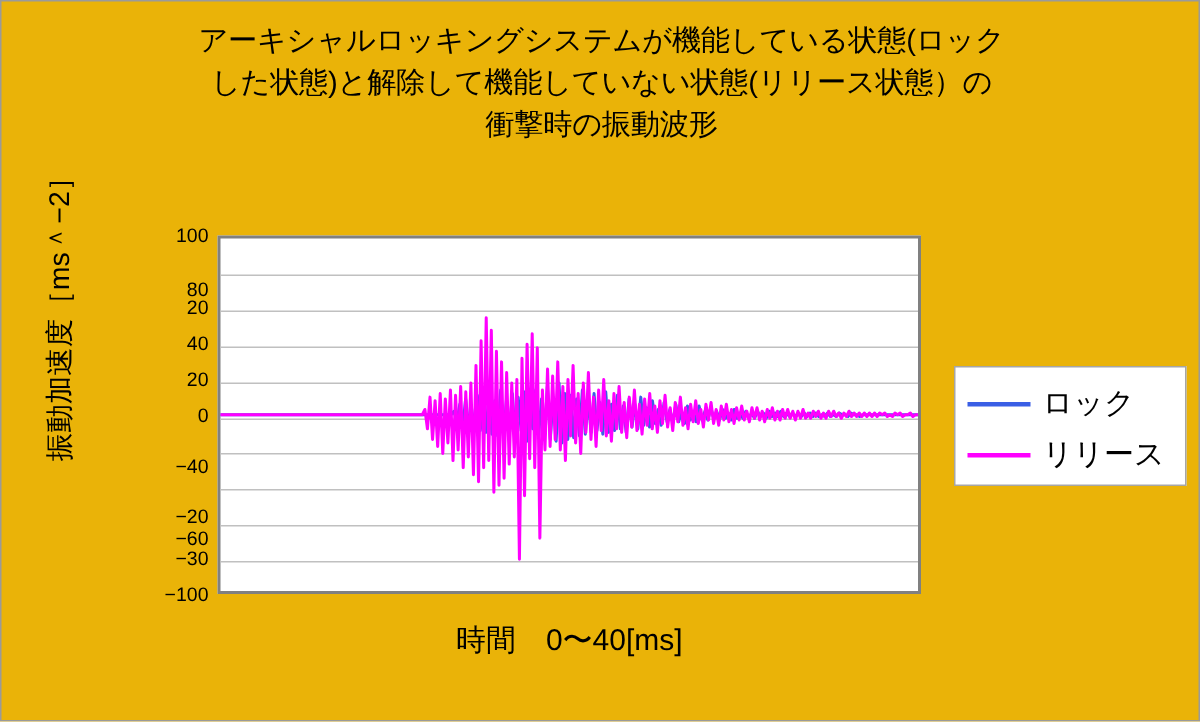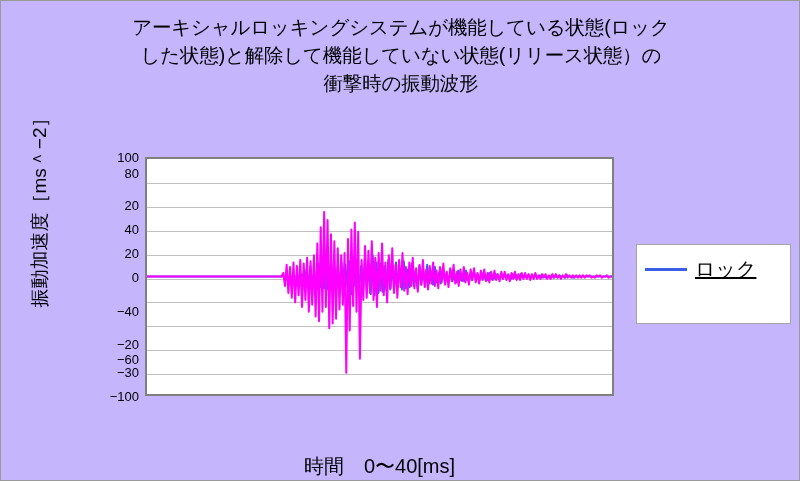--- a/index.html
+++ b/index.html
@@ -7,21 +7,21 @@
     padding: 0;
     background: #ffffff;
   }
   body {
     font-family: "Liberation Sans", "DejaVu Sans", sans-serif;
   }
   #page {
     position: relative;
     width: 800px;
     height: 481px;
-    background: #c4b5fd;
+    background: #eab308;
     box-sizing: border-box;
     border: 1px solid #9a9a9a;
     overflow: hidden;
   }
 
   
   #chart-title {
     position: absolute;
     left: 60px;
     top: 12px;
@@ -102,41 +102,39 @@
   
   #x-axis-title {
     position: absolute;
     left: 144px;
     top: 412px;
     width: 469px;
     text-align: center;
     font-size: 20px;
     color: #000000;
     white-space: nowrap;
-    margin-top: 40px;
   }
 
   
   #legend {
     position: absolute;
     left: 635px;
     top: 243px;
     width: 155px;
     height: 80px;
     border: 1px solid #a6a6a6;
     background: #ffffff;
     box-sizing: border-box;
   }
   .legend-item {
     position: absolute;
     left: 8px;
     display: flex;
     align-items: center;
     height: 24px;
-    text-decoration: underline;
   }
   .legend-item.item-0 { top: 12px; }
   .legend-item.item-1 { top: 46px; }
   .legend-swatch {
     width: 42px;
     height: 3px;
     margin-right: 8px;
     flex: 0 0 auto;
   }
   .legend-label {
@@ -152,21 +150,21 @@
 <div id="page">
 
   <div id="chart-title">アーキシャルロッキングシステムが機能している状態(ロック
 した状態)と解除して機能していない状態(リリース状態）の
 衝撃時の振動波形</div>
 
   <div id="y-axis-title">振動加速度［ms＾−2］</div>
 
   <div id="y-tick-labels">
       <div class="ytick" style="top: 0px;">100</div>
-      <div class="ytick" style="top: 16px;">80</div>
+      <div class="ytick" style="top: 36px;">80</div>
       <div class="ytick" style="top: 47.8px;">20</div>
       <div class="ytick" style="top: 71.7px;">40</div>
       <div class="ytick" style="top: 95.6px;">20</div>
       <div class="ytick" style="top: 119.5px;">0</div>
       <div class="ytick" style="top: 143.4px; margin-top: 44px;">−20</div>
       <div class="ytick" style="top: 154px;">−40</div>
       <div class="ytick" style="top: 202px;">−60</div>
       <div class="ytick" style="top: 215.1px;">−30</div>
       <div class="ytick" style="top: 239px;">−100</div>
     </div>
@@ -189,15 +187,19 @@
       </svg>
   </div>
 
   <div id="x-axis-title">時間　0〜40[ms]</div>
 
   <div id="legend">
       <div class="legend-item item-0">
         <span class="legend-swatch" style="background: rgb(58, 95, 229);"></span>
         <span class="legend-label">ロック</span>
       </div>
+      <div class="legend-item item-1">
+        <span class="legend-swatch" style="background: rgb(255, 0, 255);"></span>
+        <span class="legend-label">リリース</span>
+      </div>
     </div>
 
 </div>
 
 </body></html>

